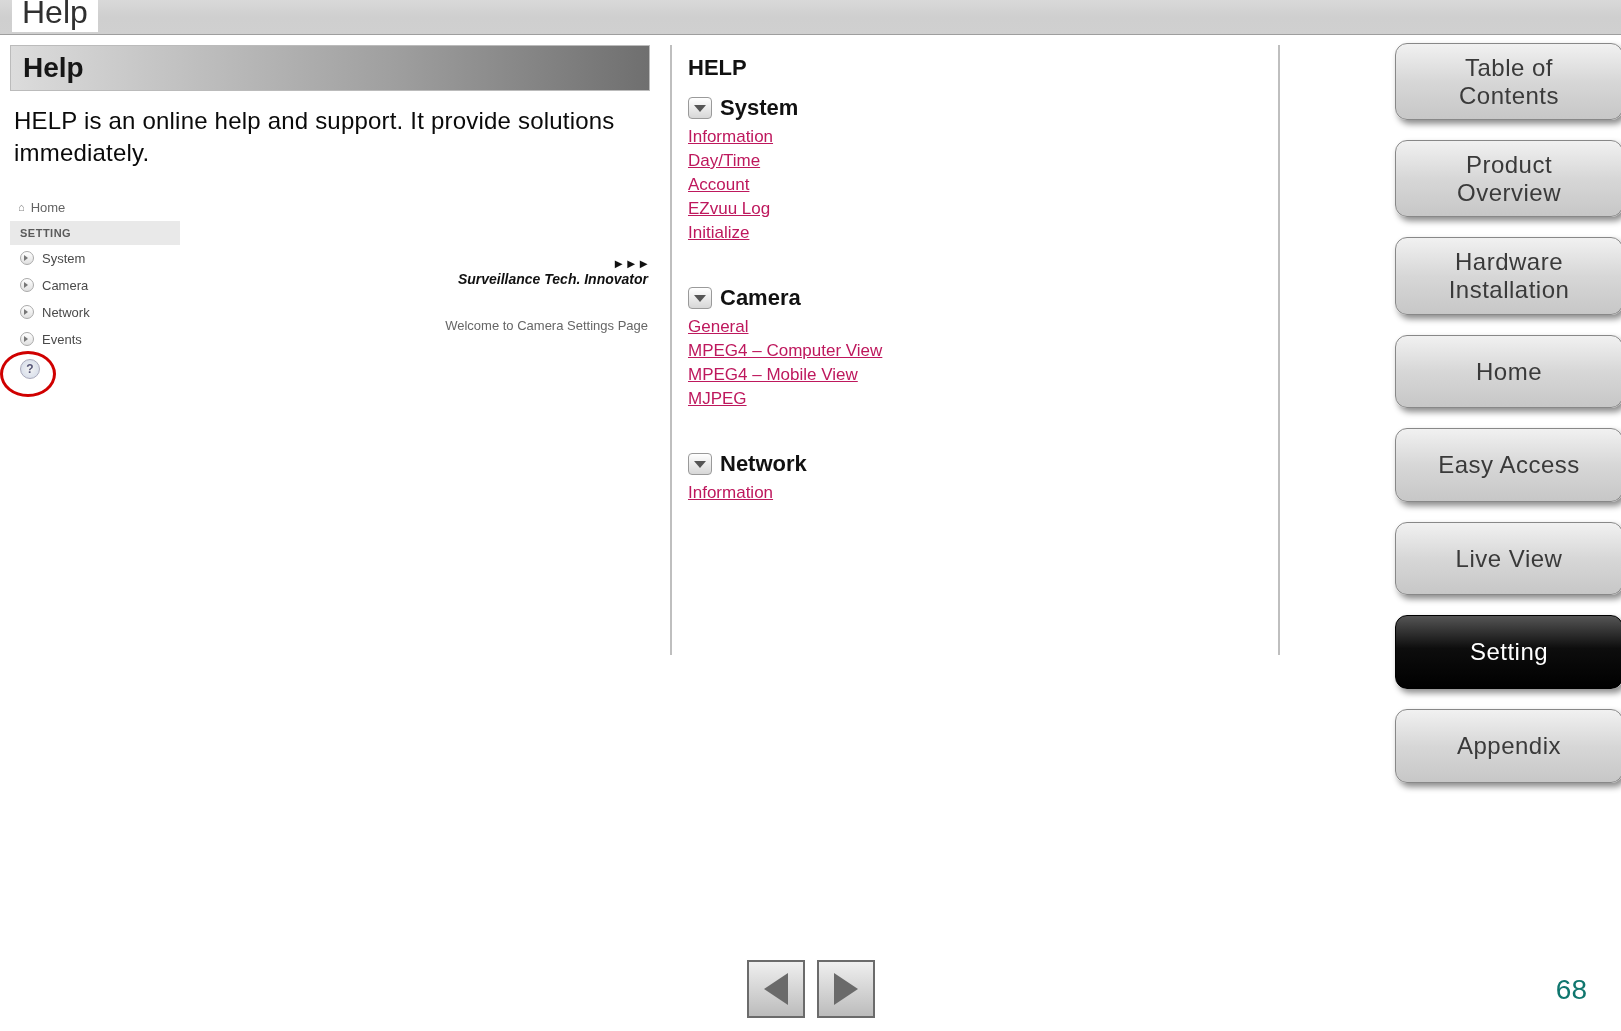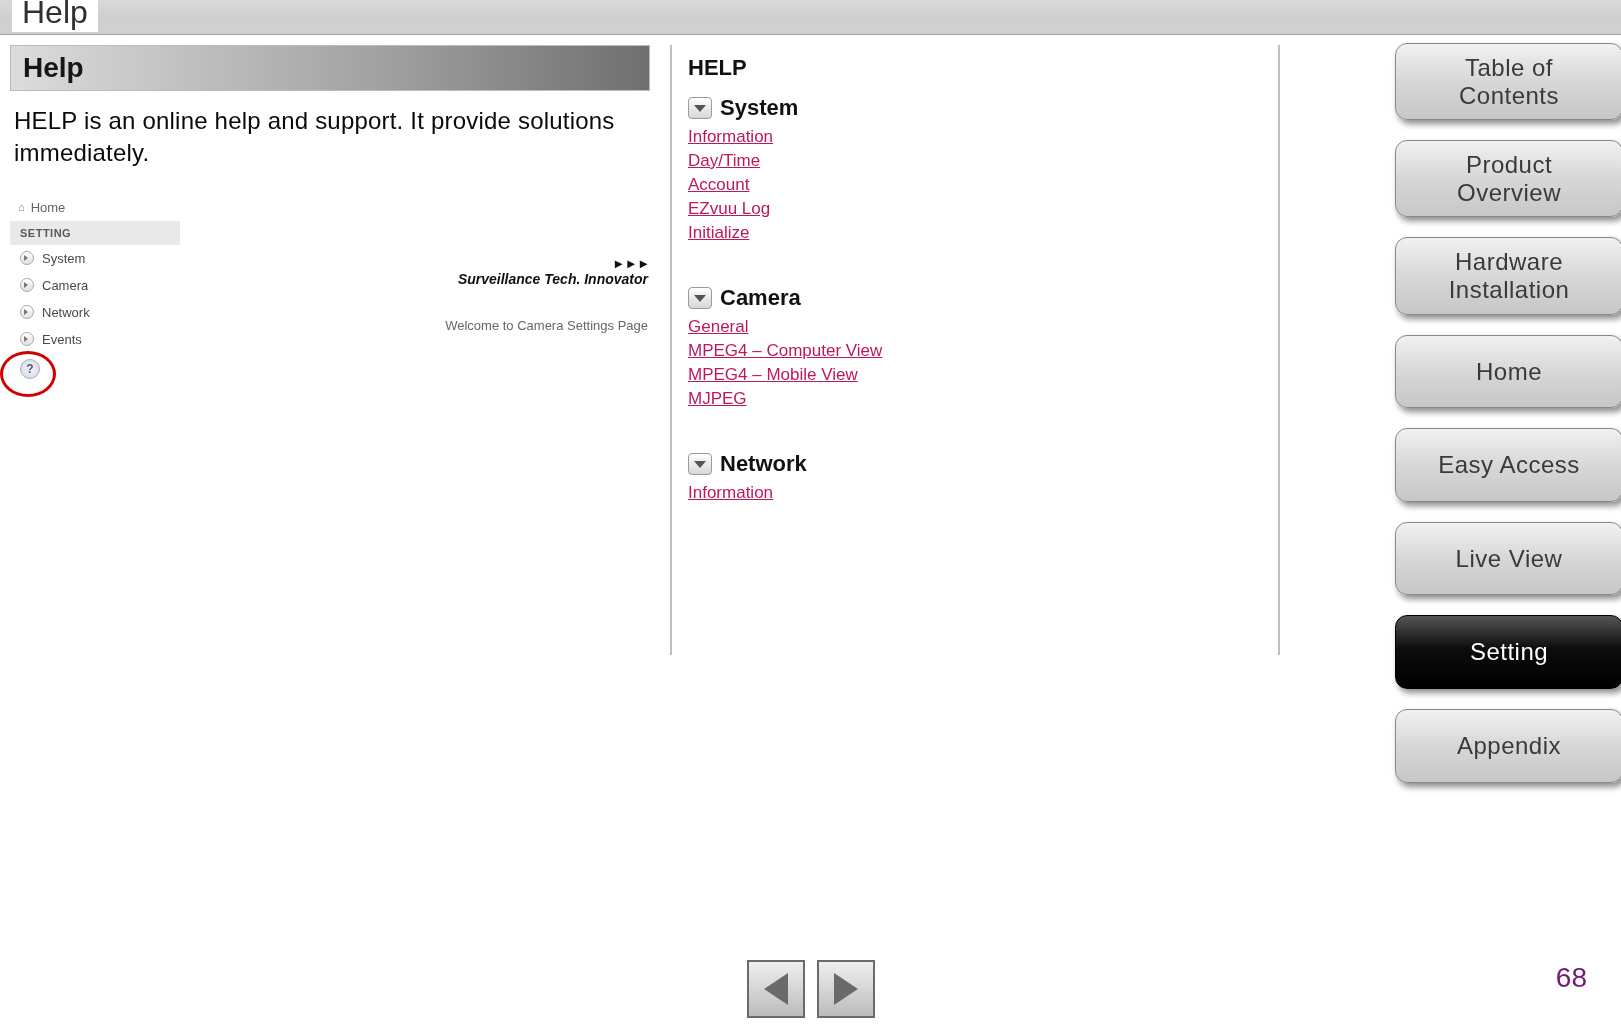--- a/index.html
+++ b/index.html
@@ -270,23 +270,23 @@
   }
   .arrow-right-shape {
     width:0;height:0;
     border-top:16px solid transparent;
     border-bottom:16px solid transparent;
     border-left:24px solid #6a6a6a;
   }
   .page-number {
     position:absolute;
     right: 34px;
-    top: 2px;
+    top: 14px;
     font-size: 28px;
-    color: #701a75;
+    color: #0f766e;
   }
 </style>
 </head>
 <body>
 
 <div class="top-bar">
   <div class="top-title">Help</div>
 </div>
 
 <div class="columns">

